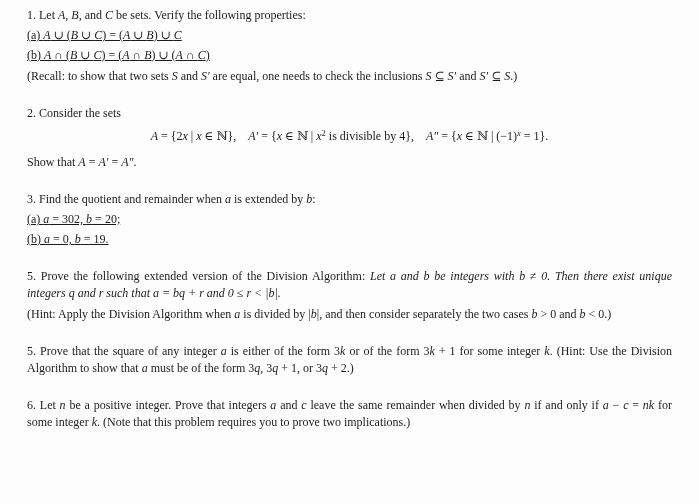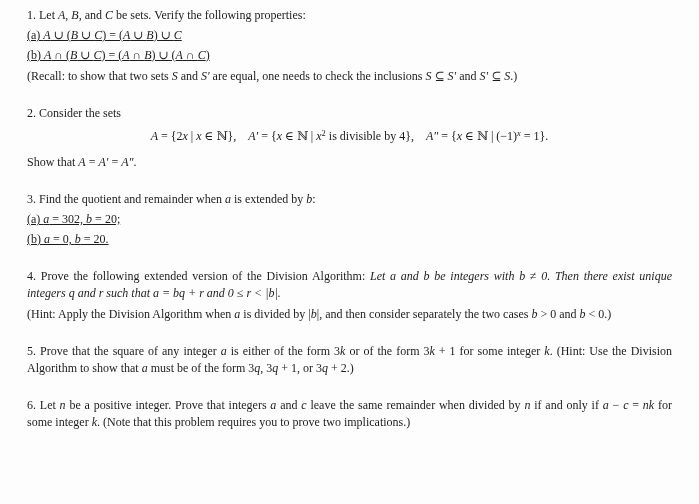--- a/index.html
+++ b/index.html
@@ -50,24 +50,24 @@
         <div class="block kind-para"><span class="seg-r">(Recall: to show that two sets </span><span class="seg-i">S</span><span class="seg-r"> and </span><span class="seg-i">S′</span><span class="seg-r"> are equal, one needs to check the inclusions </span><span class="seg-i">S</span><span class="seg-r"> ⊆ </span><span class="seg-i">S′</span><span class="seg-r"> and </span><span class="seg-i">S′</span><span class="seg-r"> ⊆ </span><span class="seg-i">S</span><span class="seg-r">.)</span></div>
       </section>
       <section class="problem">
         <div class="block kind-line"><span class="seg-r">2. Consider the sets</span></div>
         <div class="block kind-equation"><span class="seg-i">A</span><span class="seg-r"> = {2</span><span class="seg-i">x</span><span class="seg-r"> | </span><span class="seg-i">x</span><span class="seg-r"> ∈ ℕ},    </span><span class="seg-i">A′</span><span class="seg-r"> = {</span><span class="seg-i">x</span><span class="seg-r"> ∈ ℕ | </span><span class="seg-i">x</span><span class="seg-s">2</span><span class="seg-r"> is divisible by 4},    </span><span class="seg-i">A″</span><span class="seg-r"> = {</span><span class="seg-i">x</span><span class="seg-r"> ∈ ℕ | (−1)</span><span class="seg-si">x</span><span class="seg-r"> = 1}.</span></div>
         <div class="block kind-line"><span class="seg-r">Show that </span><span class="seg-i">A</span><span class="seg-r"> = </span><span class="seg-i">A′</span><span class="seg-r"> = </span><span class="seg-i">A″</span><span class="seg-r">.</span></div>
       </section>
       <section class="problem">
         <div class="block kind-line"><span class="seg-r">3. Find the quotient and remainder when </span><span class="seg-i">a</span><span class="seg-r"> is extended by </span><span class="seg-i">b</span><span class="seg-r">:</span></div>
         <div class="block kind-item"><span class="seg-r">(a) </span><span class="seg-i">a</span><span class="seg-r"> = 302, </span><span class="seg-i">b</span><span class="seg-r"> = 20;</span></div>
-        <div class="block kind-item"><span class="seg-r">(b) </span><span class="seg-i">a</span><span class="seg-r"> = 0, </span><span class="seg-i">b</span><span class="seg-r"> = 20.</span></div>
+        <div class="block kind-item"><span class="seg-r">(b) </span><span class="seg-i">a</span><span class="seg-r"> = 0, </span><span class="seg-i">b</span><span class="seg-r"> = 19.</span></div>
       </section>
       <section class="problem">
-        <div class="block kind-para"><span class="seg-r">4. Prove the following extended version of the Division Algorithm: </span><span class="seg-i">Let a and b be integers with b ≠ 0. Then there exist unique integers q and r such that a = bq + r and 0 ≤ r &lt; |b|.</span></div>
+        <div class="block kind-para"><span class="seg-r">5. Prove the following extended version of the Division Algorithm: </span><span class="seg-i">Let a and b be integers with b ≠ 0. Then there exist unique integers q and r such that a = bq + r and 0 ≤ r &lt; |b|.</span></div>
         <div class="block kind-para"><span class="seg-r">(Hint: Apply the Division Algorithm when </span><span class="seg-i">a</span><span class="seg-r"> is divided by |</span><span class="seg-i">b</span><span class="seg-r">|, and then consider separately the two cases </span><span class="seg-i">b</span><span class="seg-r"> &gt; 0 and </span><span class="seg-i">b</span><span class="seg-r"> &lt; 0.)</span></div>
       </section>
       <section class="problem">
         <div class="block kind-para"><span class="seg-r">5. Prove that the square of any integer </span><span class="seg-i">a</span><span class="seg-r"> is either of the form 3</span><span class="seg-i">k</span><span class="seg-r"> or of the form 3</span><span class="seg-i">k</span><span class="seg-r"> + 1 for some integer </span><span class="seg-i">k</span><span class="seg-r">. (Hint: Use the Division Algorithm to show that </span><span class="seg-i">a</span><span class="seg-r"> must be of the form 3</span><span class="seg-i">q</span><span class="seg-r">, 3</span><span class="seg-i">q</span><span class="seg-r"> + 1, or 3</span><span class="seg-i">q</span><span class="seg-r"> + 2.)</span></div>
       </section>
       <section class="problem">
         <div class="block kind-para"><span class="seg-r">6. Let </span><span class="seg-i">n</span><span class="seg-r"> be a positive integer. Prove that integers </span><span class="seg-i">a</span><span class="seg-r"> and </span><span class="seg-i">c</span><span class="seg-r"> leave the same remainder when divided by </span><span class="seg-i">n</span><span class="seg-r"> if and only if </span><span class="seg-i">a</span><span class="seg-r"> − </span><span class="seg-i">c</span><span class="seg-r"> = </span><span class="seg-i">nk</span><span class="seg-r"> for some integer </span><span class="seg-i">k</span><span class="seg-r">. (Note that this problem requires you to prove two implications.)</span></div>
       </section>
     </div>
 </main>

